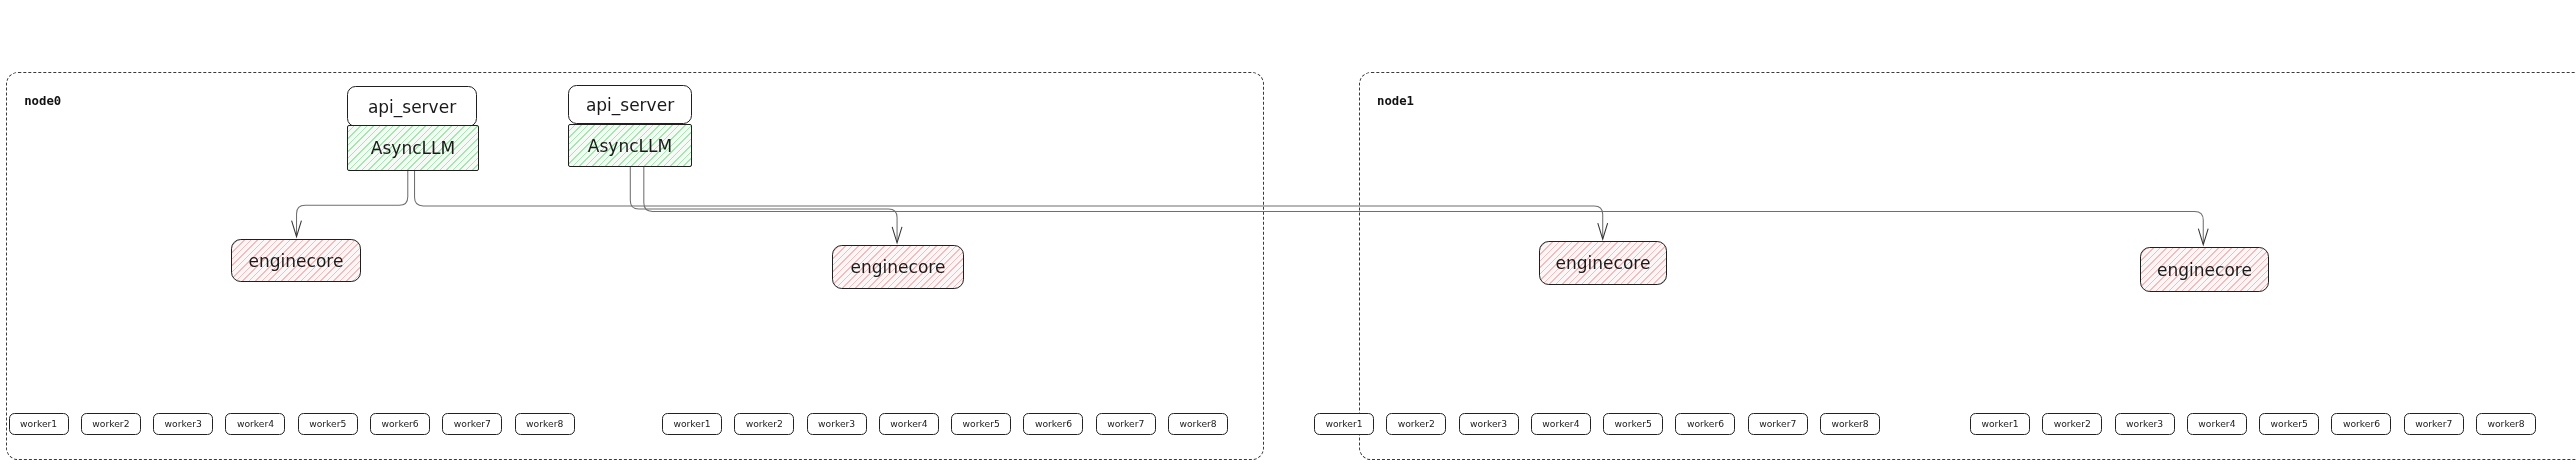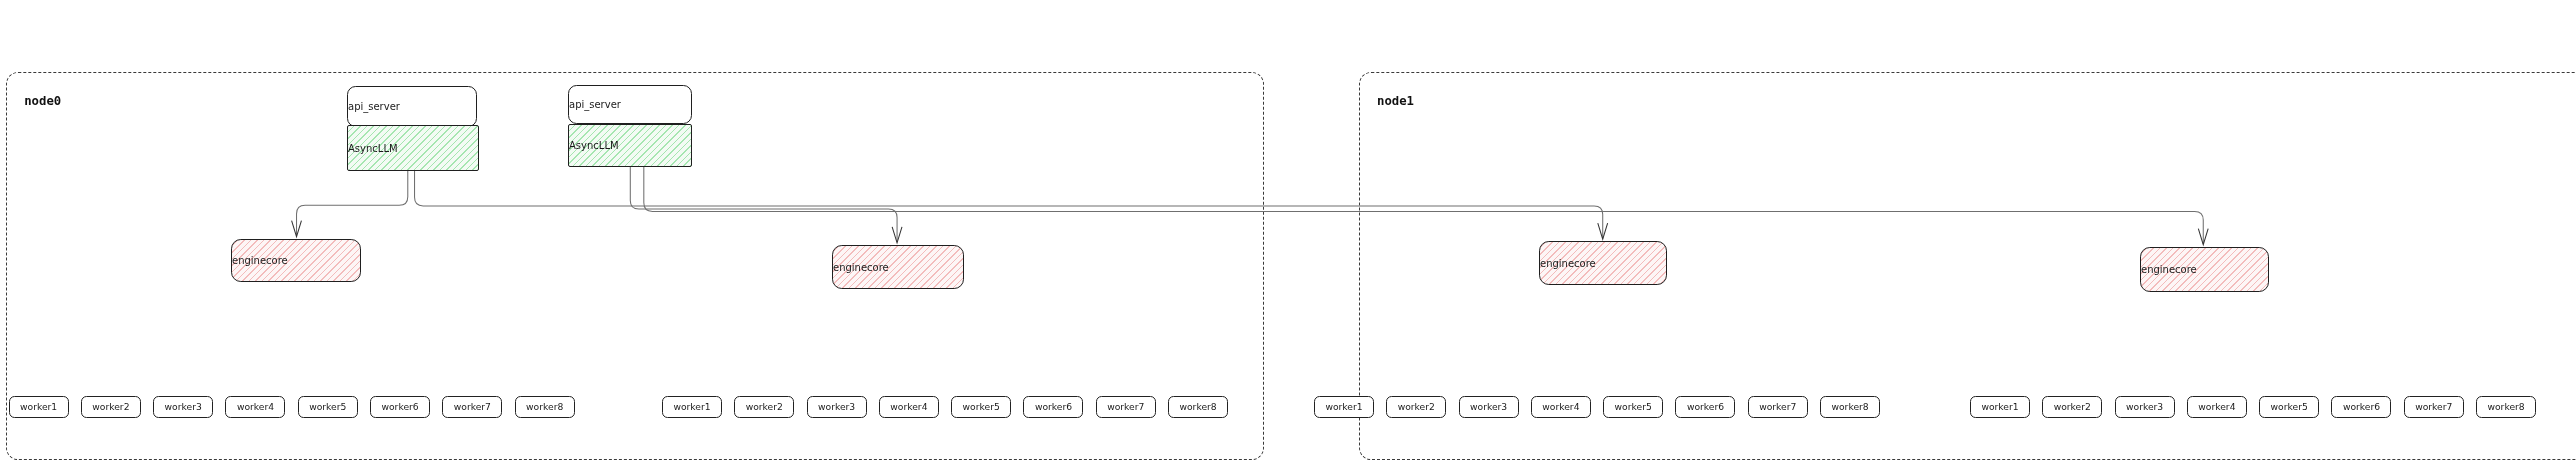--- a/index.html
+++ b/index.html
@@ -28,42 +28,42 @@
   .node-label{
     position:absolute;left:17px;top:21px;
     font-family:"DejaVu Sans Mono","Liberation Mono",monospace;
     font-size:12.3px;font-weight:600;color:#111;
   }
   #node0{left:6.2px;top:72px;width:1256px;height:386px;}
   #node1{left:1359px;top:72px;width:1254px;height:386px;}
   svg.edges{position:absolute;left:0;top:0;z-index:2;}
   .box{
     position:absolute;
-    display:flex;align-items:center;
+    display:flex;align-items:center;justify-content:center;
     box-sizing:border-box;
     border:1.5px solid #1f1f1f;
     background:#ffffff;
-    font-size:10px;
+    font-size:17px;
     z-index:3;
   }
   .api{border-radius:8.6px;}
   .async{
     border-radius:2px;
     background:
       repeating-linear-gradient(135deg, rgba(0,0,0,0) 0 3.7px, #a5e6b0 3.7px 4.6px),
       #f3fbf4;
   }
   .engine{
     border-radius:9.8px;
     background:
       repeating-linear-gradient(135deg, rgba(0,0,0,0) 0 3.7px, #f3bcbc 3.7px 4.6px),
       #fdf6f6;
   }
   .workers{
-    position:absolute;top:396px;
+    position:absolute;top:413px;
     display:flex;gap:12.3px;
     z-index:3;
   }
   .worker{
     box-sizing:border-box;
     width:60px;height:21.5px;
     display:flex;align-items:center;justify-content:center;
     border:1.2px solid #222222;
     border-radius:5.5px;
     background:#ffffff;

